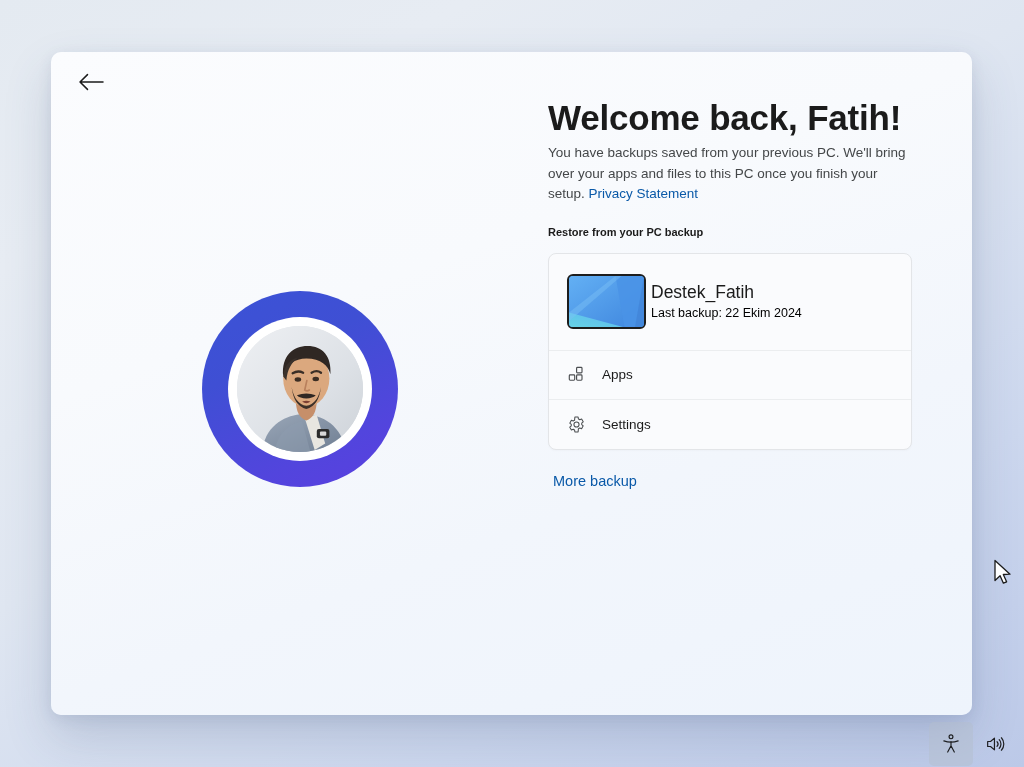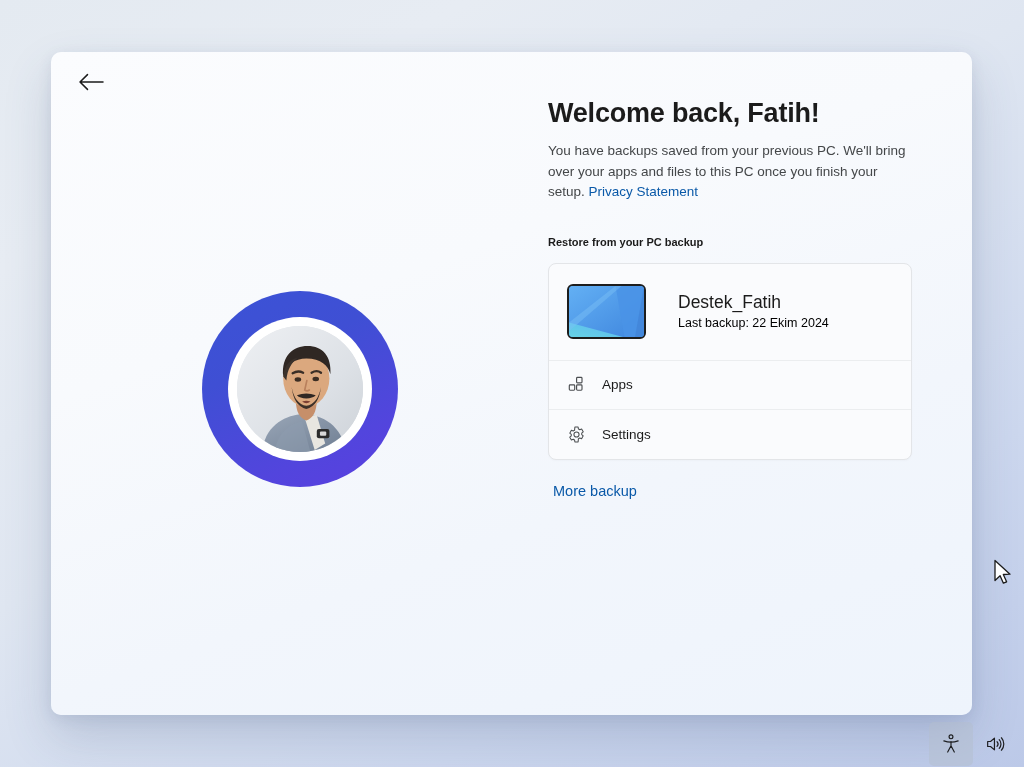--- a/index.html
+++ b/index.html
@@ -107,33 +107,33 @@
   .right-pane {
     position: absolute;
     left: 497px;
     top: 0;
     width: 424px;
     height: 100%;
     padding: 46px 7px 0 0;
   }
 
   .headline {
-    font-size: 27px;
+    font-size: 35px;
     font-weight: bold;
     color: #1b1b1b;
     letter-spacing: -0.2px;
-    margin-bottom: 12px;
+    margin-bottom: 5px;
   }
 
   .subtext {
     font-size: 13.5px;
     line-height: 20.5px;
     color: #444749;
     width: 366px;
-    margin-bottom: 33px;
+    margin-bottom: 21px;
   }
 
   .inline-link {
     color: #0a59a8;
     text-decoration: none;
     font-size: 13.5px;
     cursor: pointer;
     white-space: nowrap;
   }
 
@@ -150,21 +150,21 @@
     border: 1px solid #e3e5e8;
     border-radius: 8px;
     background: #fafbfd;
     overflow: hidden;
     box-shadow: 0 1px 2px rgba(0,0,0,0.025);
   }
 
   .backup-head {
     display: flex;
     align-items: center;
-    gap: 32px;
+    gap: 5px;
     padding: 16px 16px 16px 18px;
     height: 96px;
   }
 
   .thumb {
     width: 79px;
     height: 55px;
     border-radius: 6px;
     border: 2.5px solid #1d1d1d;
     overflow: hidden;

